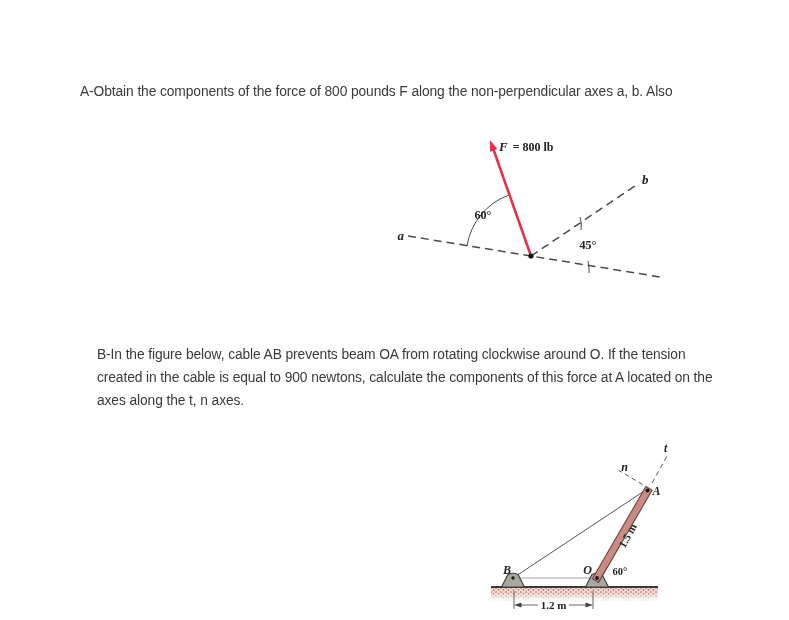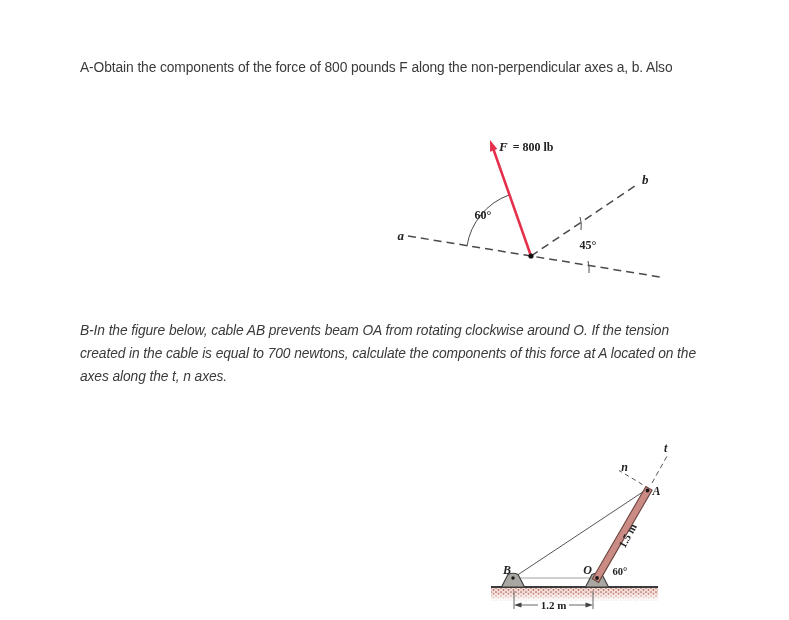--- a/index.html
+++ b/index.html
@@ -10,23 +10,24 @@
     overflow:hidden;
     font-family:"Liberation Sans", sans-serif;
   }
   .para {
     position:absolute;
     color:#3a3a3a;
     font-size:13.8px;
     line-height:23px;
     letter-spacing:-0.1px;
     white-space:nowrap;
+    margin-top:24px;
   }
   #para-a { left:80px; top:56px; }
-  #para-b { left:80px; top:319px;font-style:italic; }
+  #para-b { left:97px; top:319px; }
   svg.fig { position:absolute; }
   #fig-a { left:385px; top:128px; }
   #fig-b { left:480px; top:435px; }
 
   .dash  { stroke:#4a4a4a; stroke-width:1.5; stroke-dasharray:8 5; fill:none; stroke-linecap:butt; }
   .thin  { stroke:#4a4a4a; stroke-width:1;   fill:none; }
   .dash2 { stroke:#555;    stroke-width:1;   fill:none; stroke-dasharray:5 3.5; }
   .cable { stroke:#555;    stroke-width:1;   fill:none; }
   .dimln { stroke:#555;    stroke-width:0.9; fill:none; }
 
@@ -69,21 +70,21 @@
 
   <text class="lbl" x="19" y="112" text-anchor="end">a</text>
   <text class="lbl" x="257" y="56">b</text>
   <text x="114" y="23"><tspan class="lbl">F</tspan><tspan class="num" dx="5">= 800 lb</tspan></text>
   <text class="num" x="98" y="91" text-anchor="middle">60°</text>
   <text class="num" x="203" y="121" text-anchor="middle">45°</text>
 </svg>
 
 <div class="para" id="para-b">
   <div>B-In the figure below, cable AB prevents beam OA from rotating clockwise around O. If the tension</div>
-  <div>created in the cable is equal to 700 newtons, calculate the components of this force at A located on the</div>
+  <div>created in the cable is equal to 900 newtons, calculate the components of this force at A located on the</div>
   <div>axes along the t, n axes.</div>
 </div>
 
 <svg class="fig" id="fig-b" width="220" height="185" viewBox="0 0 220 185">
   <defs>
     <pattern id="stipple" width="5" height="4" patternUnits="userSpaceOnUse">
       <rect width="5" height="4" fill="#efddd7"></rect>
       <circle cx="1" cy="1" r="0.85" fill="#bb6157"></circle>
       <circle cx="3.5" cy="2.8" r="0.85" fill="#bb6157"></circle>
     </pattern>

